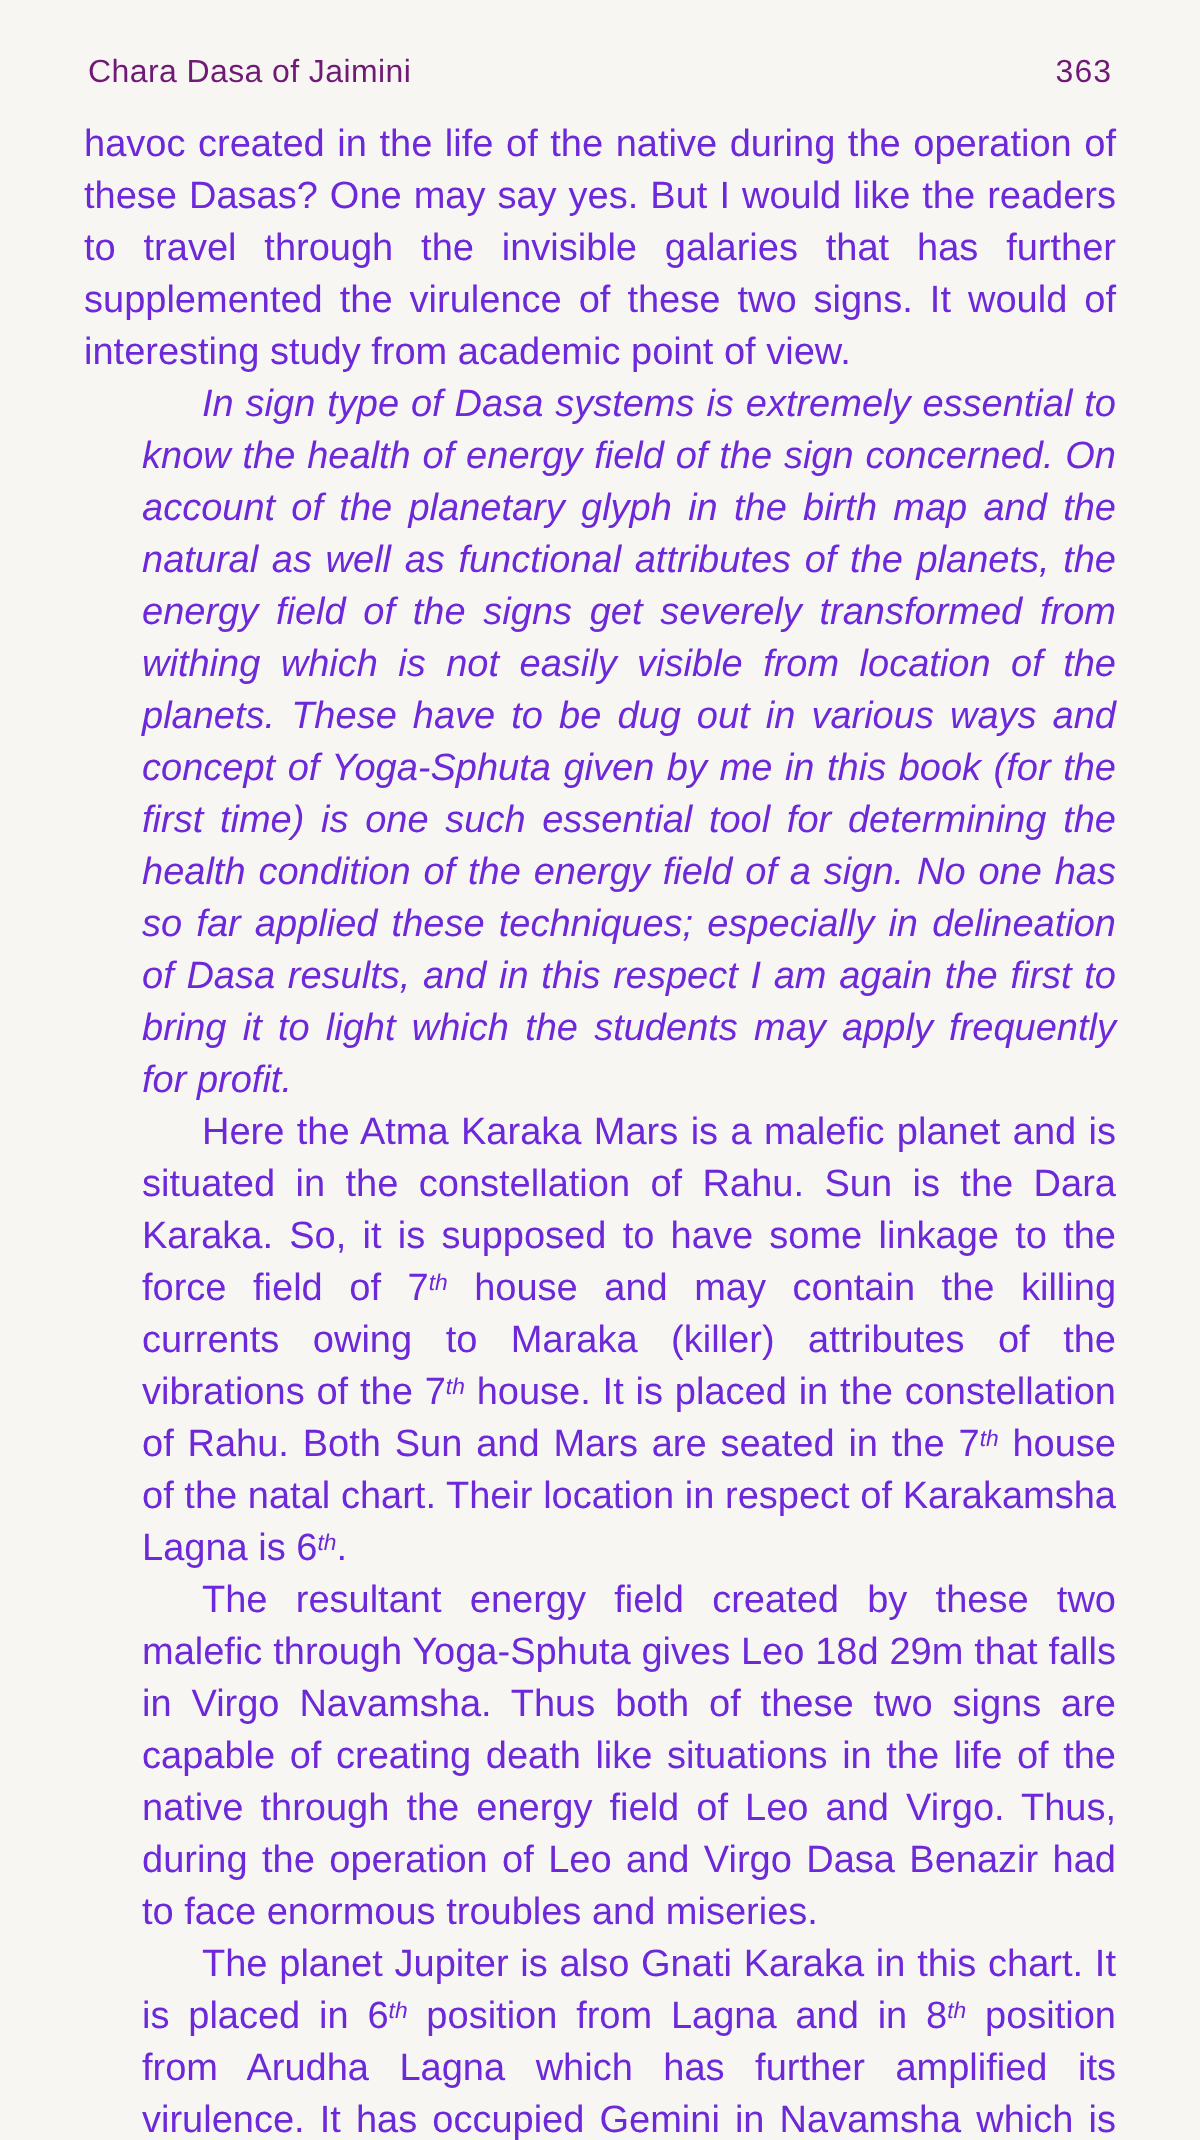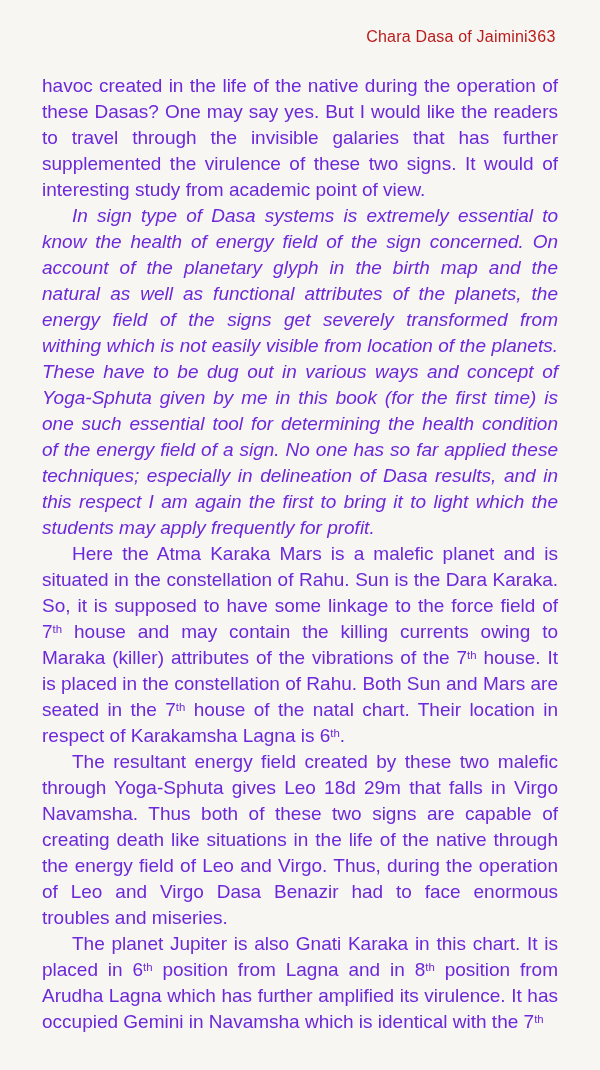--- a/index.html
+++ b/index.html
@@ -11,44 +11,45 @@
   .page {
     width: 600px;
     height: 1070px;
     background: #f7f6f2;
     padding: 28px 42px 10px 42px;
     color: #1b1b1b;
     overflow: hidden;
   }
   .running-header {
     display: flex;
-    justify-content: flex-end;
+    justify-content: space-between;
     align-items: baseline;
     font-size: 16px;
-    color: #b91c1c;
-    margin-bottom: 27px;
+    color: #701a75;
+    margin-bottom: 14px;
     padding: 0 2px;
   }
   .header-title { letter-spacing: 0.2px; }
   .page-number { letter-spacing: 0.5px; }
   .body-text {
     font-size: 19px;
     line-height: 26px;
     text-align: justify;
     color: #6d28d9;
   }
   .para { margin: 0; }
-  .para.indent { text-indent: 30px; }
+  .para.indent { text-indent: 30px; margin-left: 29px; }
   .para.italic { font-style: italic; }
   .para sup {
     font-size: 0.6em;
     line-height: 0;
     vertical-align: baseline;
     position: relative;
     top: -0.45em;
+    font-style: italic;
   }
 </style>
 </head>
 <body>
 
 <div class="page">
   <div class="running-header">
     <span class="header-title">Chara Dasa of Jaimini</span>
     <span class="page-number">363</span>
   </div>

